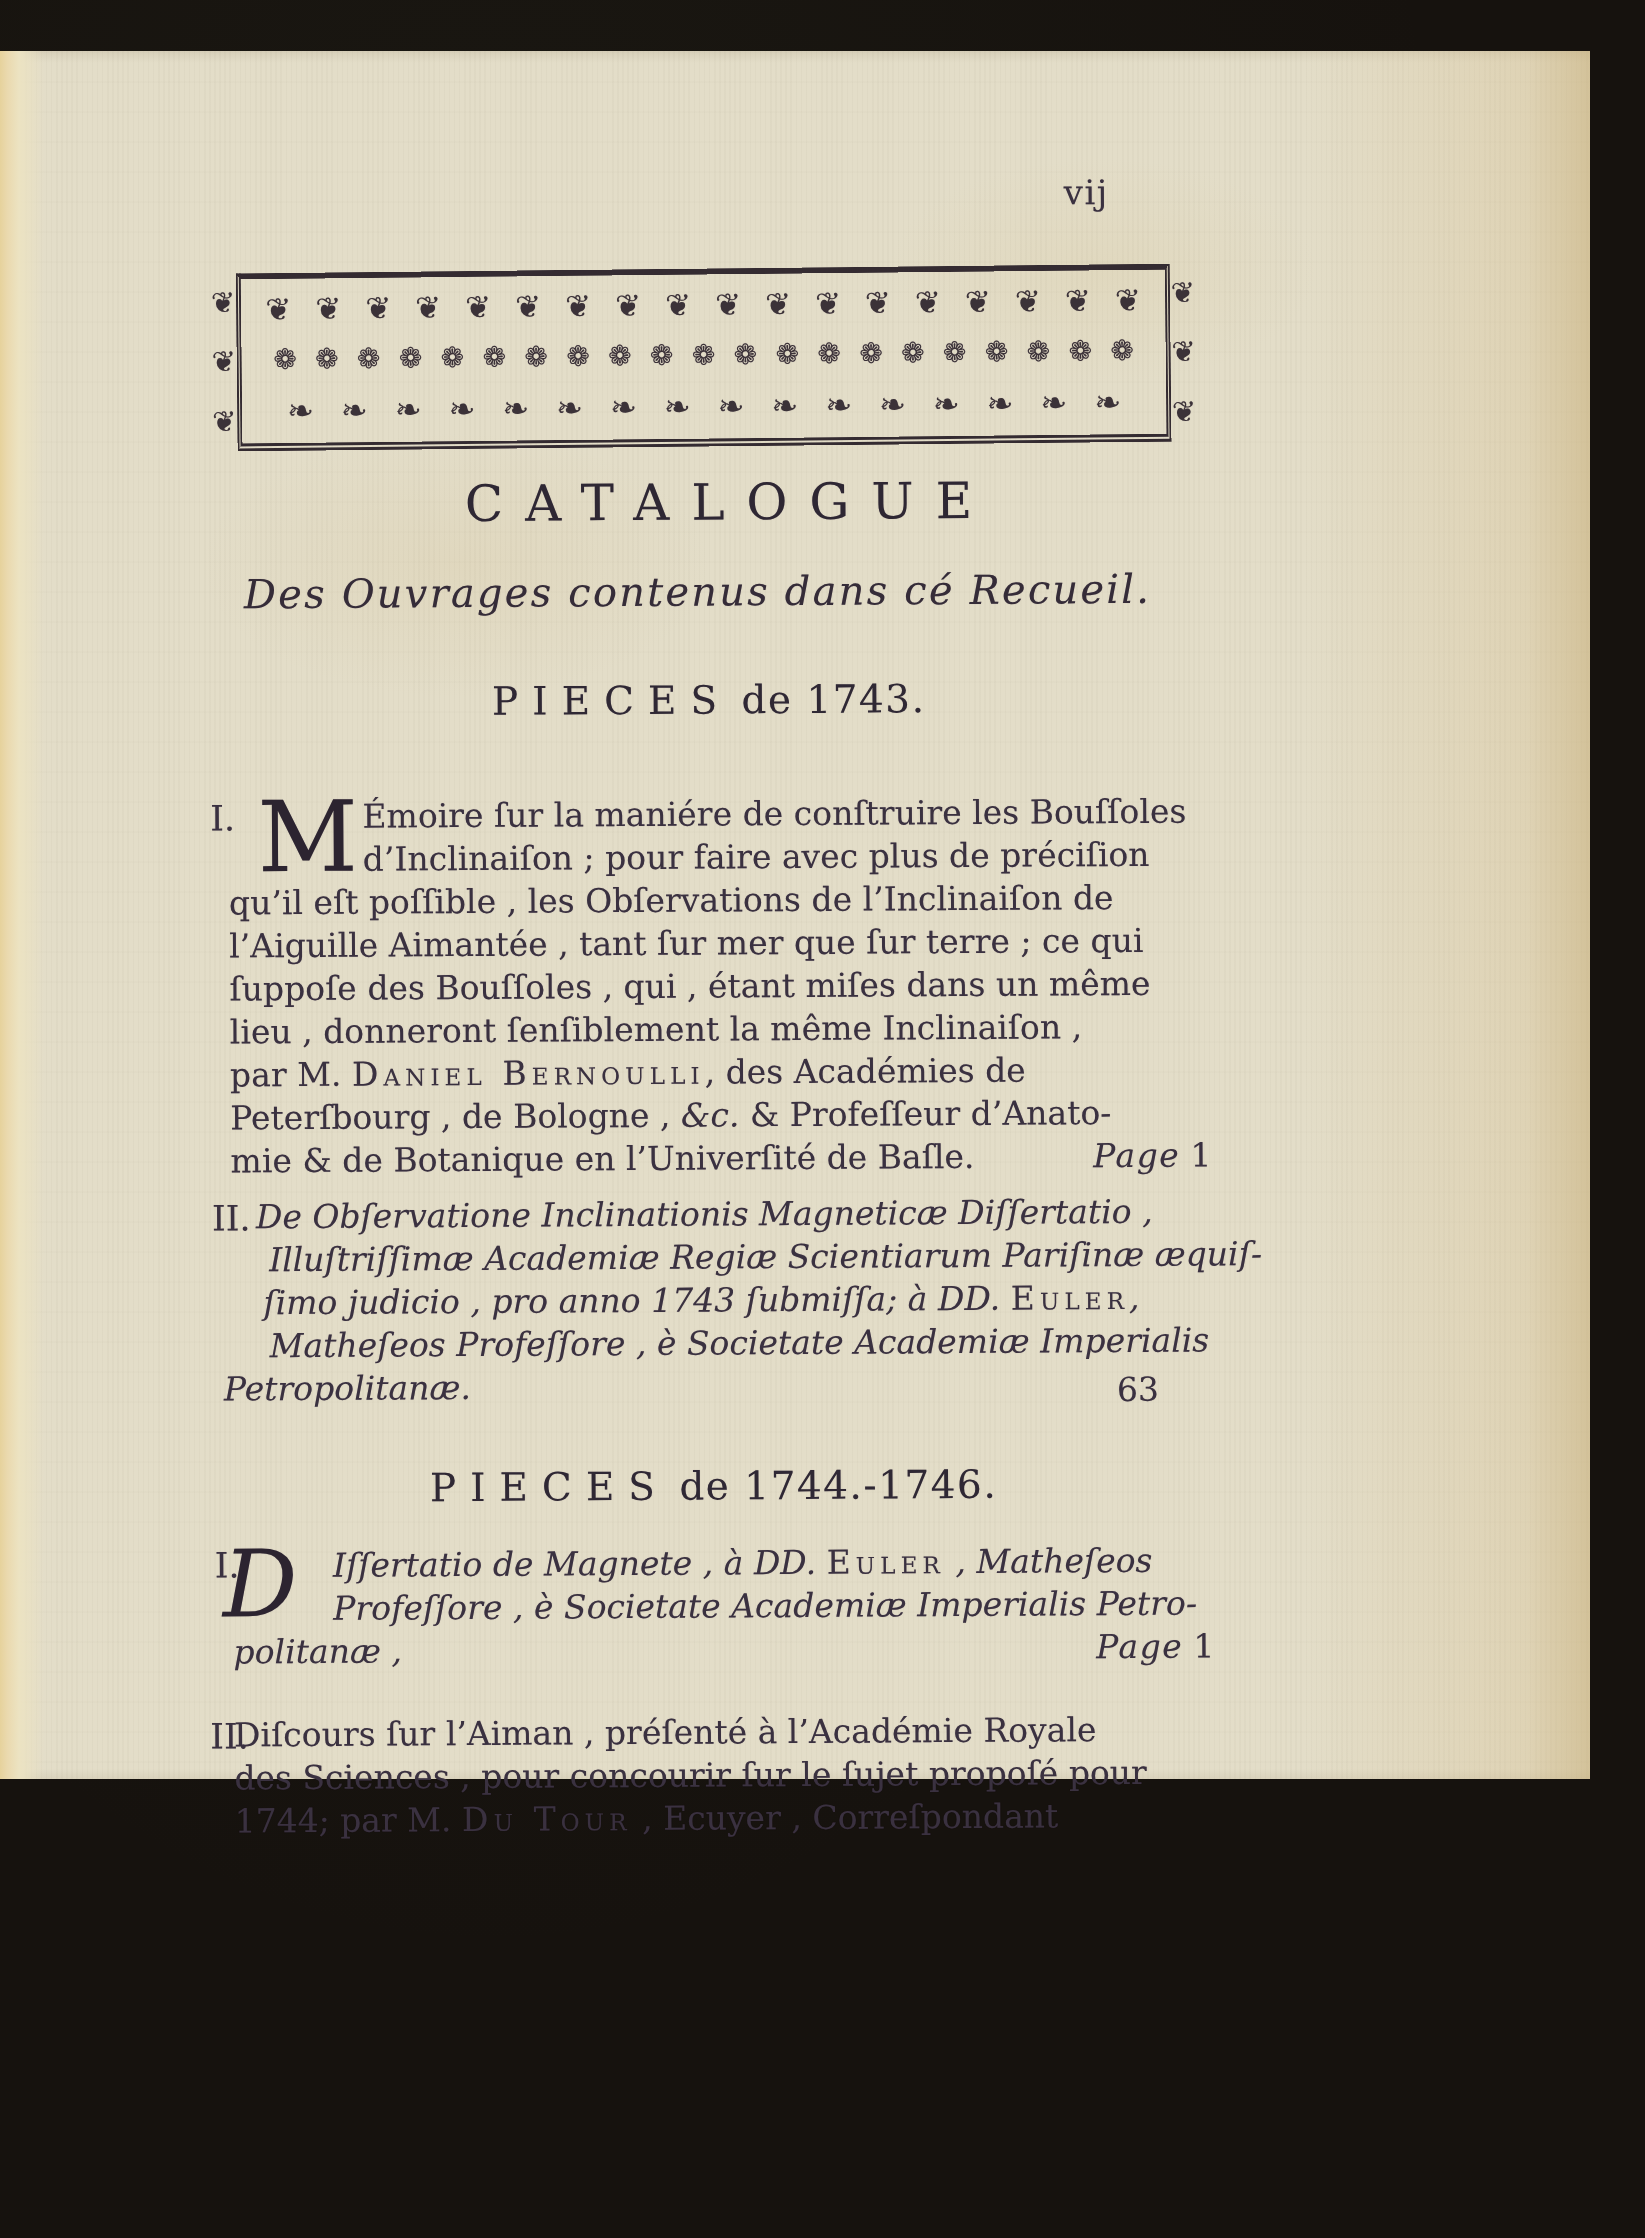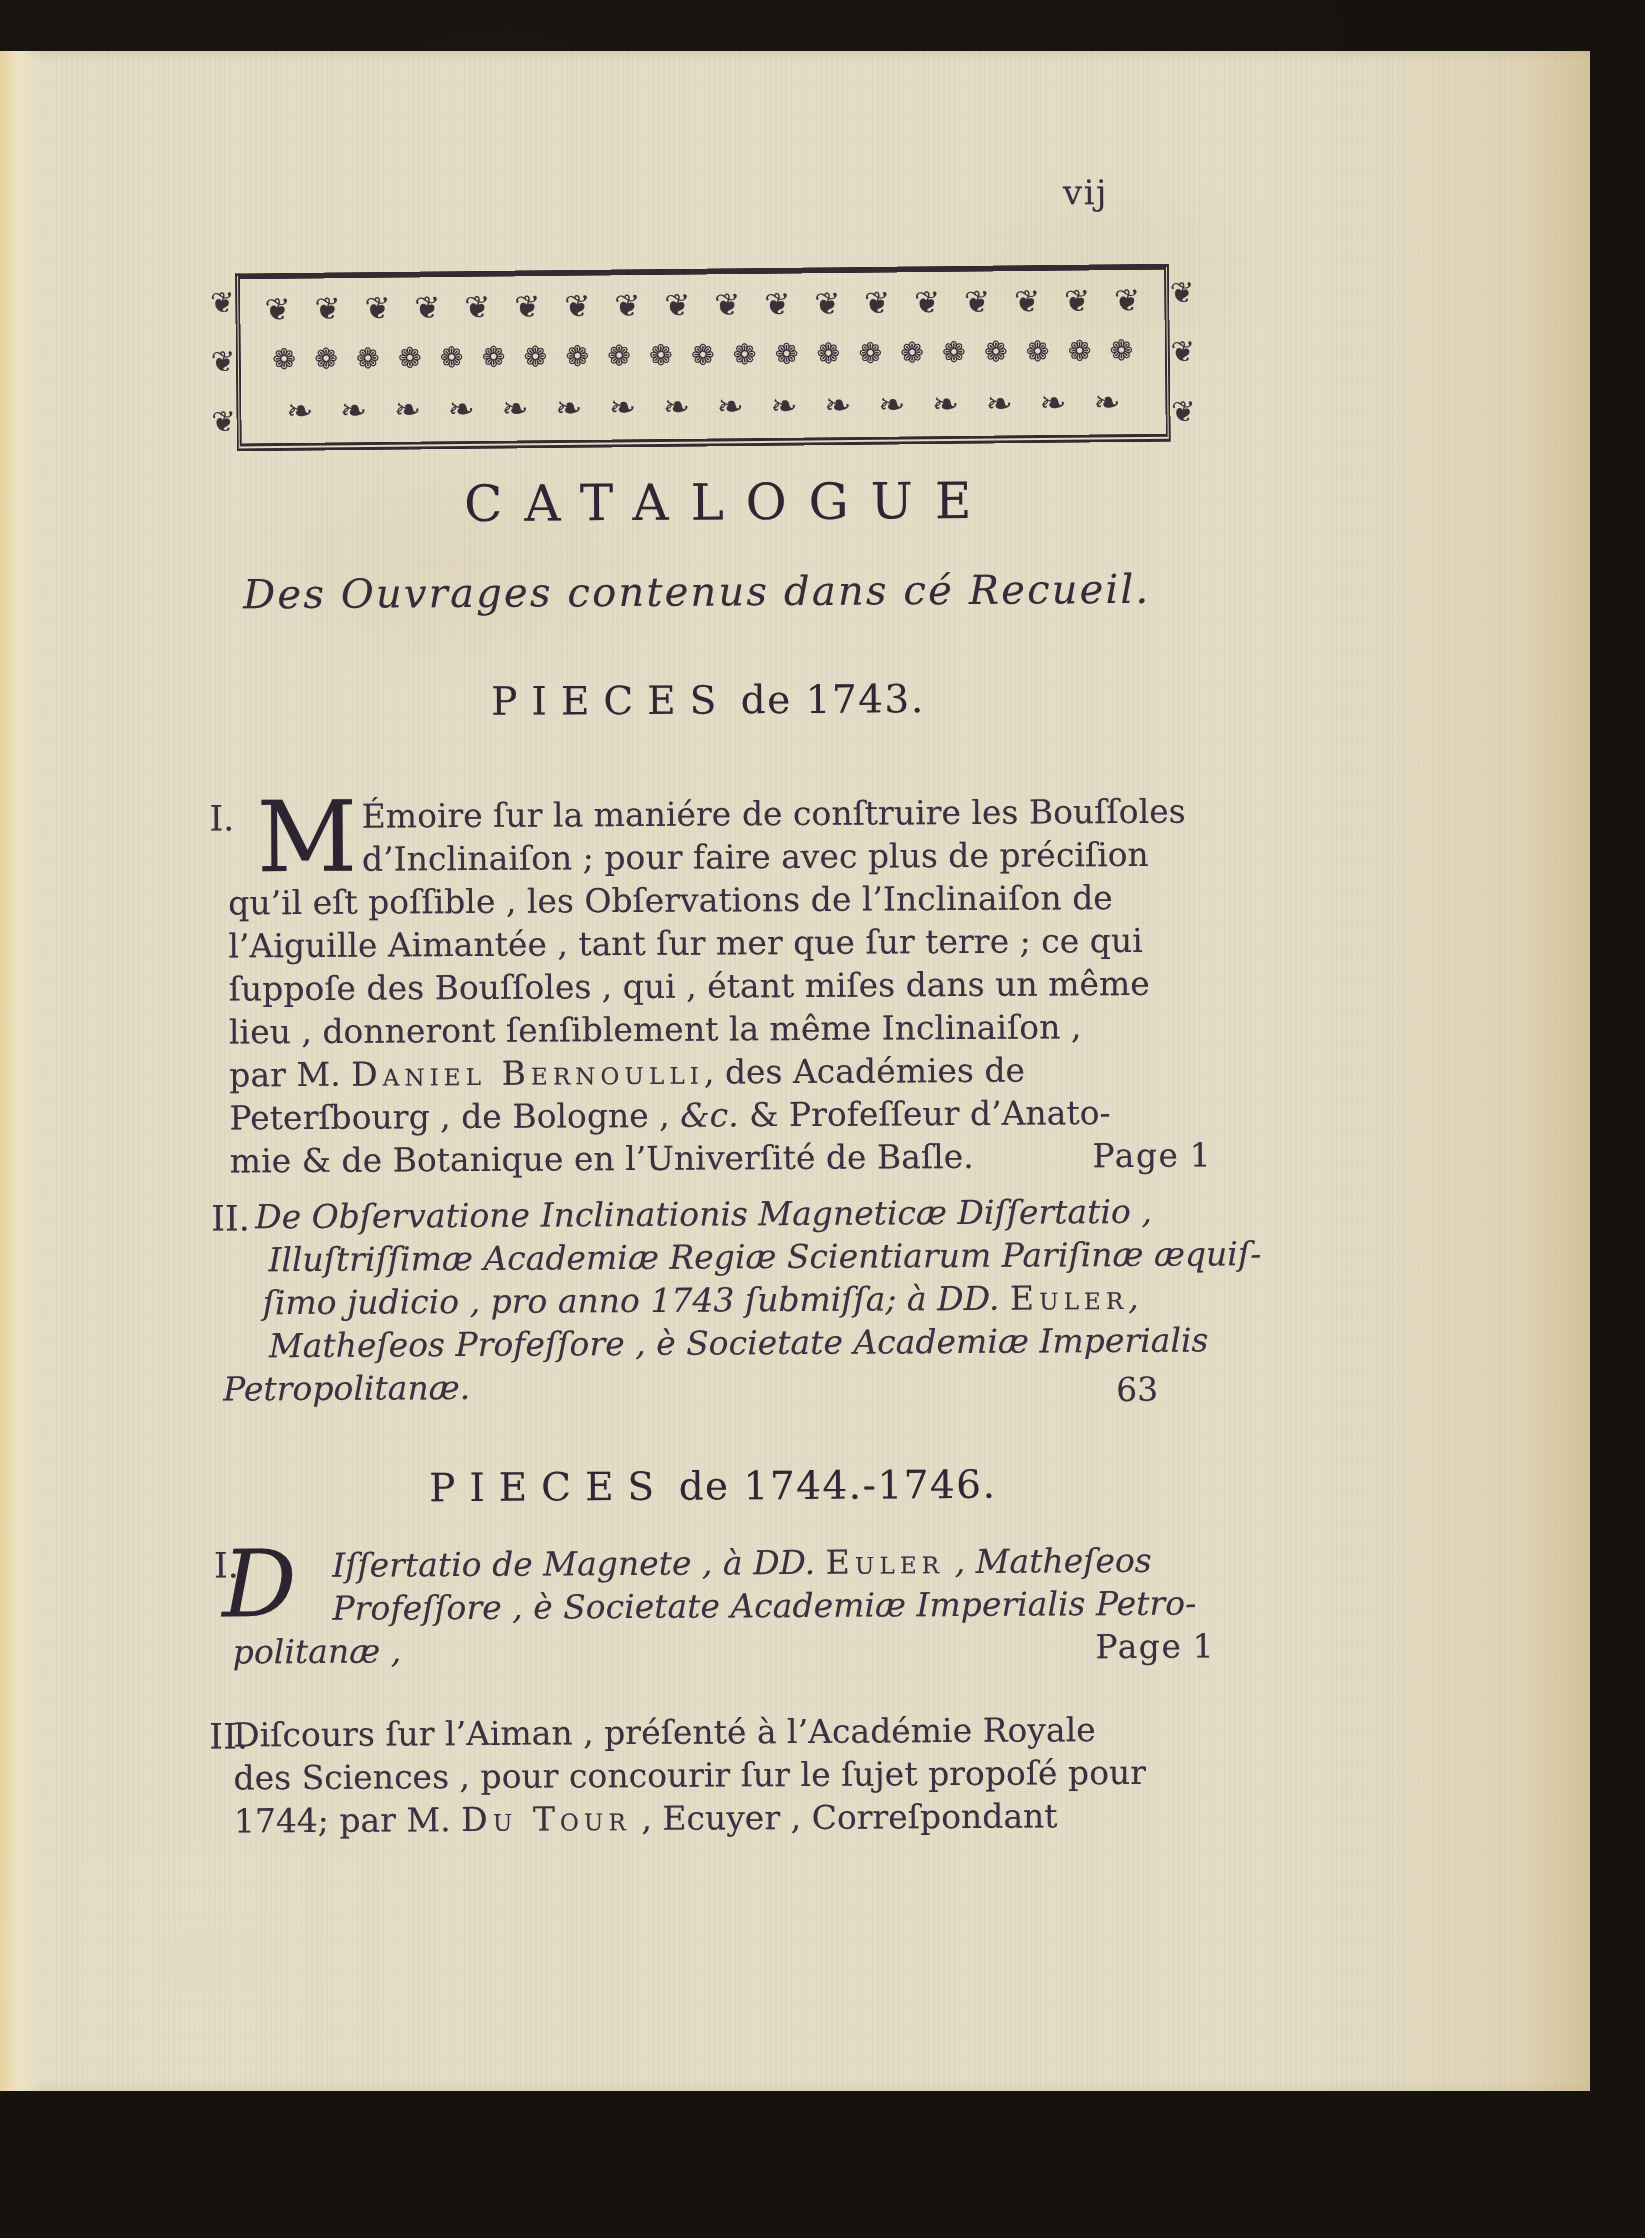--- a/index.html
+++ b/index.html
@@ -5,21 +5,21 @@
   html,body{margin:0;padding:0;}
   body{
     width:1646px;height:2239px;position:relative;overflow:hidden;
     background:#15110d;
     font-family:"DejaVu Serif","Liberation Serif",serif;
   }
   .scan-frame{position:absolute;inset:0;background:
      radial-gradient(ellipse at 30% 20%, rgba(60,70,50,0.10), rgba(0,0,0,0) 60%),
      #16120e;}
   .paper{
-    position:absolute;left:0;top:51px;width:1590px;height:2040px;
+    position:absolute;left:0;top:51px;width:1590px;height:1728px;
     background-color:#e3ddc8;
     background-image:
       radial-gradient(ellipse 367px 191px at 456px 514px, rgba(196,166,104,0.10), rgba(0,0,0,0) 70%),
       radial-gradient(ellipse 309px 162px at 1102px 220px, rgba(205,180,120,0.12), rgba(0,0,0,0) 70%),
       radial-gradient(ellipse 441px 220px at 220px 1910px, rgba(230,220,190,0.25), rgba(0,0,0,0) 70%),
       linear-gradient(90deg, #e6d29c 0px, #ead9ae 7.3px, #ece3c2 19px, rgba(0,0,0,0) 44px),
       linear-gradient(90deg, rgba(0,0,0,0) 82%, rgba(213,188,137,0.30) 96%, rgba(198,172,116,0.55) 100%),
       linear-gradient(180deg, rgba(130,110,80,0.12) 0px, rgba(0,0,0,0) 11.8px),
       linear-gradient(0deg, rgba(130,110,80,0.10) 0px, rgba(0,0,0,0) 10.3px),
       repeating-linear-gradient(90deg, rgba(105,95,70,0.035) 0 1.5px, rgba(0,0,0,0) 1.5px 5.1px),
@@ -65,21 +65,21 @@
   .line{white-space:nowrap;}
   .flexline{display:flex;justify-content:space-between;white-space:nowrap;}
   .ital{font-style:italic;}
   .sc{font-variant:small-caps;letter-spacing:5.1px;font-style:normal;}
   .dropcap{position:absolute;color:#2c2430;}
 
   .entry1{top:741px;left:228px;width:981px;}
   .entry1 .numeral{left:-18.4px;top:1.5px;}
   .entry1 .dropcap{left:29px;top:-7.3px;font-size:98px;line-height:1;}
   .entry1 .ind{padding-left:134px;}
-  .pageref .plabel{margin-right:10.3px;letter-spacing:1.5px;}
+  .pageref .plabel{font-style:italic;margin-right:10.3px;letter-spacing:1.5px;}
 
   .entry2{top:1141px;left:220px;width:988px;font-style:italic;}
   .entry2 .numeral{left:-11px;top:1.5px;font-style:normal;}
   .entry2 .p45{padding-left:33px;}
   .entry2 .p60{padding-left:46px;}
   .entry2 .p55{padding-left:40px;}
   .entry2 .pnum63{font-style:normal;margin-right:53px;transform:translateY(5.9px);}
 
   .entry3{top:1490px;left:228px;width:981px;font-style:italic;}
   .entry3 .numeral{left:-18.4px;top:0;font-style:normal;}

